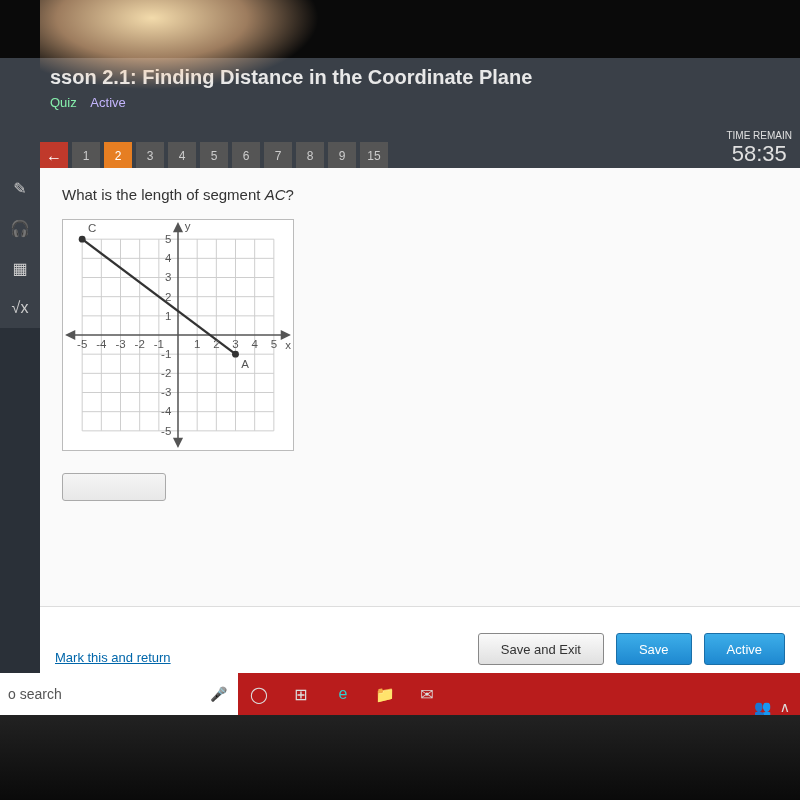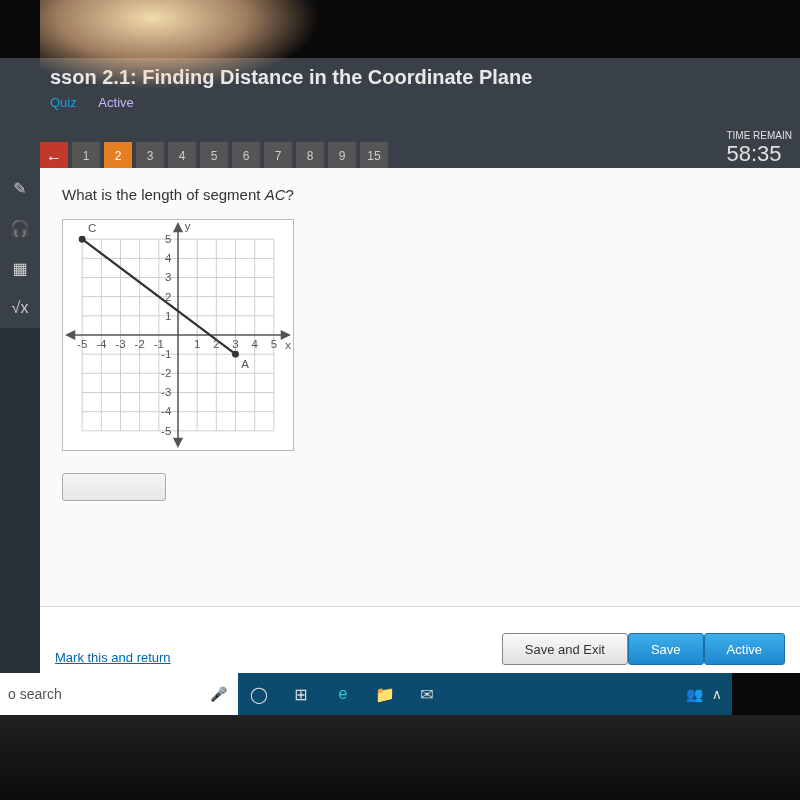--- a/index.html
+++ b/index.html
@@ -1,44 +1,44 @@
 <!DOCTYPE html>
 <html><head>
 <meta charset="utf-8">
 <style>
 html,body{margin:0;padding:0;width:800px;height:800px;overflow:hidden;font-family:Arial,Helvetica,sans-serif;background:#000}
 .laptop{position:absolute;top:0;left:0;width:800px;height:800px;background:#0a0a0a}
 .screen{position:absolute;top:58px;left:0;width:800px;height:615px;background:#2a3038}
 .header{height:70px;background:#3a4048;color:#e0e0e0;padding:8px 0 0 50px;position:relative}
 .lesson-title{font-size:20px;font-weight:bold;color:#e8e8e8}
 .quiz-row{margin-top:6px;font-size:13px}
-.quiz-label{display:inline-block;margin-right:18px;color:#0ea5e9}
+.quiz-label{display:inline-block;margin-right:10px;color:#86efac}
 .active-label{display:inline-block;color:#c4b5fd}
 .glare{position:absolute;top:0;left:40px;width:280px;height:90px;background:radial-gradient(ellipse at 40% 20%,rgba(255,230,180,.95),rgba(255,200,150,.6) 40%,transparent 70%);pointer-events:none;z-index:50}
 .navrow{height:40px;background:#3a4048;display:flex;align-items:center;padding-left:40px;position:relative}
 .back-arrow{width:28px;height:28px;background:#c0392b;display:flex;align-items:center;justify-content:center;color:#fff;margin-right:4px;cursor:pointer}
 .qnum{width:28px;height:28px;background:#555;color:#ccc;display:flex;align-items:center;justify-content:center;font-size:12px;margin-right:4px;cursor:pointer}
 .qnum.current{background:#e67e22;color:#fff}
-.timer-box{position:absolute;right:0;top:-6px;text-align:left;color:#e0e0e0;padding-right:8px}
+.timer-box{position:absolute;right:0;top:-6px;text-align:center;color:#e0e0e0;padding-right:8px}
 .timer-label{font-size:10px}
 .timer-val{font-size:22px}
 .toolcol{position:absolute;left:0;top:110px;width:40px;background:#3a4048}
 .tool{width:40px;height:40px;display:flex;align-items:center;justify-content:center;color:#ccc;cursor:pointer;font-size:16px}
 .content{position:absolute;left:40px;top:110px;right:0;bottom:50px;background:#fafafa;padding:18px 22px;color:#333}
 .question-text{font-size:15px;margin-bottom:16px}
 .question-text i{font-style:italic}
 .graph{border:1px solid #bbb;background:#fff}
 .answer-input{margin-top:18px;width:90px;height:26px;border:1px solid #aaa;border-radius:3px;background:linear-gradient(#f5f5f5,#e8e8e8);padding:0 6px}
 .bottombar{position:absolute;left:40px;right:0;bottom:0;height:50px;background:#ffffff;display:flex;align-items:flex-end;padding:8px 15px;border-top:1px solid #ddd}
 .mark-link{color:#0066aa;font-size:13px;text-decoration:underline;cursor:pointer}
 .spacer{flex:1}
-.btn{height:30px;padding:0 22px;border-radius:3px;font-size:13px;cursor:pointer;display:flex;align-items:center;justify-content:center;border:1px solid #888}
+.btn{height:30px;padding:0 22px;margin-left:12px;border-radius:3px;font-size:13px;cursor:pointer;display:flex;align-items:center;justify-content:center;border:1px solid #888}
 .btn-gray{background:linear-gradient(#fafafa,#e0e0e0);color:#333}
 .btn-blue{background:linear-gradient(#3daee9,#1e88d0);color:#fff;border:1px solid #1a6fa8}
-.taskbar{position:absolute;left:0;bottom:85px;width:732px;height:42px;background:#0c4a6e;display:flex;align-items:center;color:#ddd;z-index:20}
+.taskbar{position:absolute;left:0;bottom:85px;width:800px;height:42px;background:#b91c1c;display:flex;align-items:flex-end;color:#ddd;z-index:20}
 .search{width:230px;height:42px;background:#fff;display:flex;align-items:center;padding-left:8px;color:#555;font-size:14px}
 .mic{margin-left:auto;margin-right:10px}
 .tb-icon{width:42px;height:42px;display:flex;align-items:center;justify-content:center;cursor:pointer;font-size:16px}
 .tb-right{margin-left:auto;display:flex;align-items:center;gap:8px;padding-right:10px;font-size:14px}
 .bezel-bottom{position:absolute;left:0;bottom:0;width:800px;height:85px;background:linear-gradient(#222,#0a0a0a)}
 </style>
 </head>
 <body>
 
 <div class="laptop">

